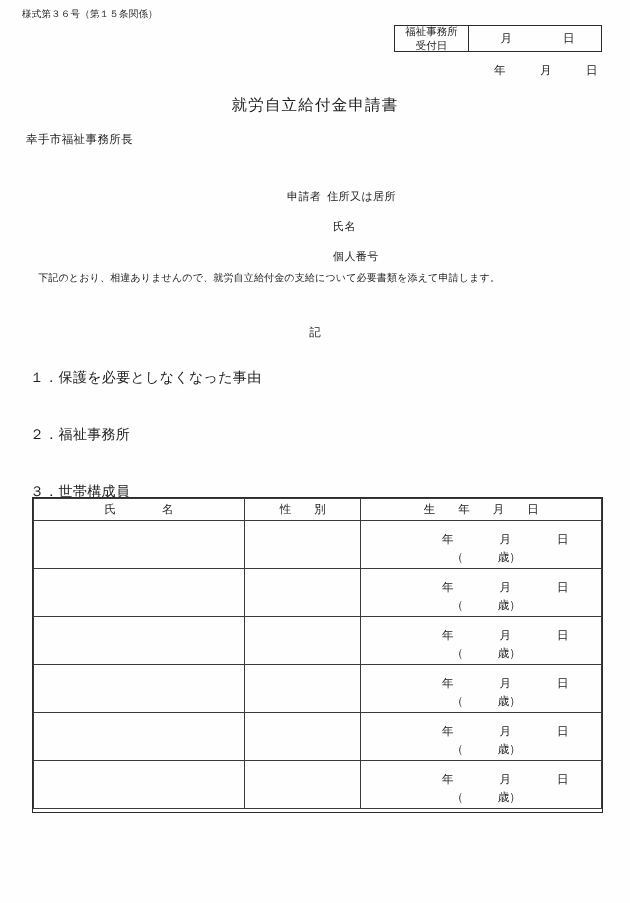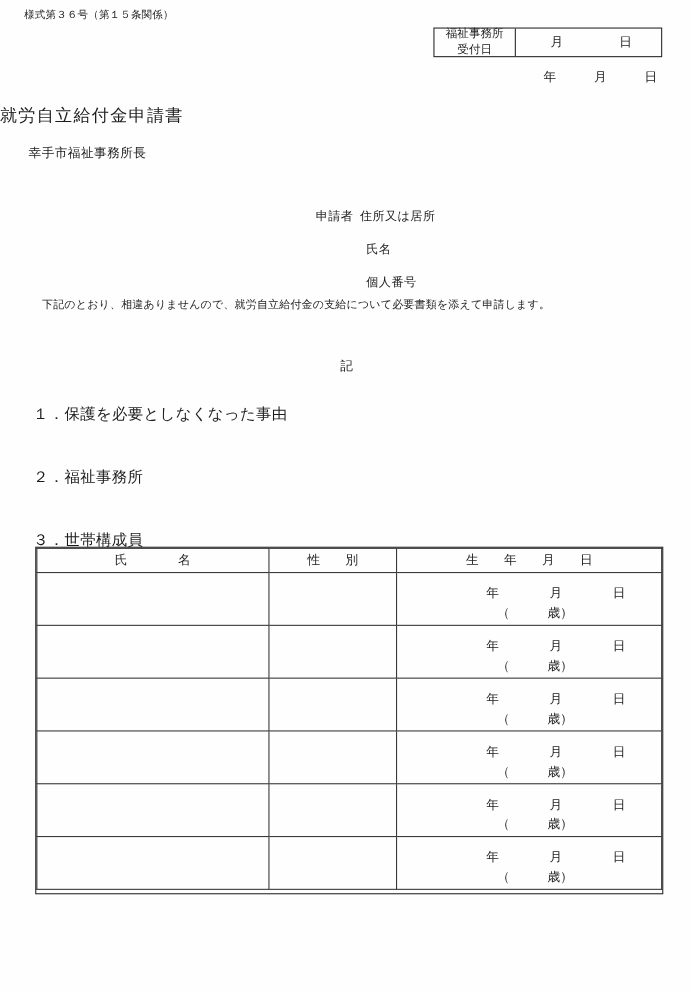--- a/index.html
+++ b/index.html
@@ -77,21 +77,21 @@
     top: 65px;
     font-size: 11.5px;
   }
 
   
   .doc-title {
     position: absolute;
     left: 0;
     top: 95px;
     width: 630px;
-    text-align: left;
+    text-align: center;
     font-size: 15.5px;
     letter-spacing: 1.2px;
     font-family: "DejaVu Serif", "Liberation Serif", serif;
   }
 
   
   .addressee {
     left: 26px;
     top: 134px;
     font-size: 11.5px;

